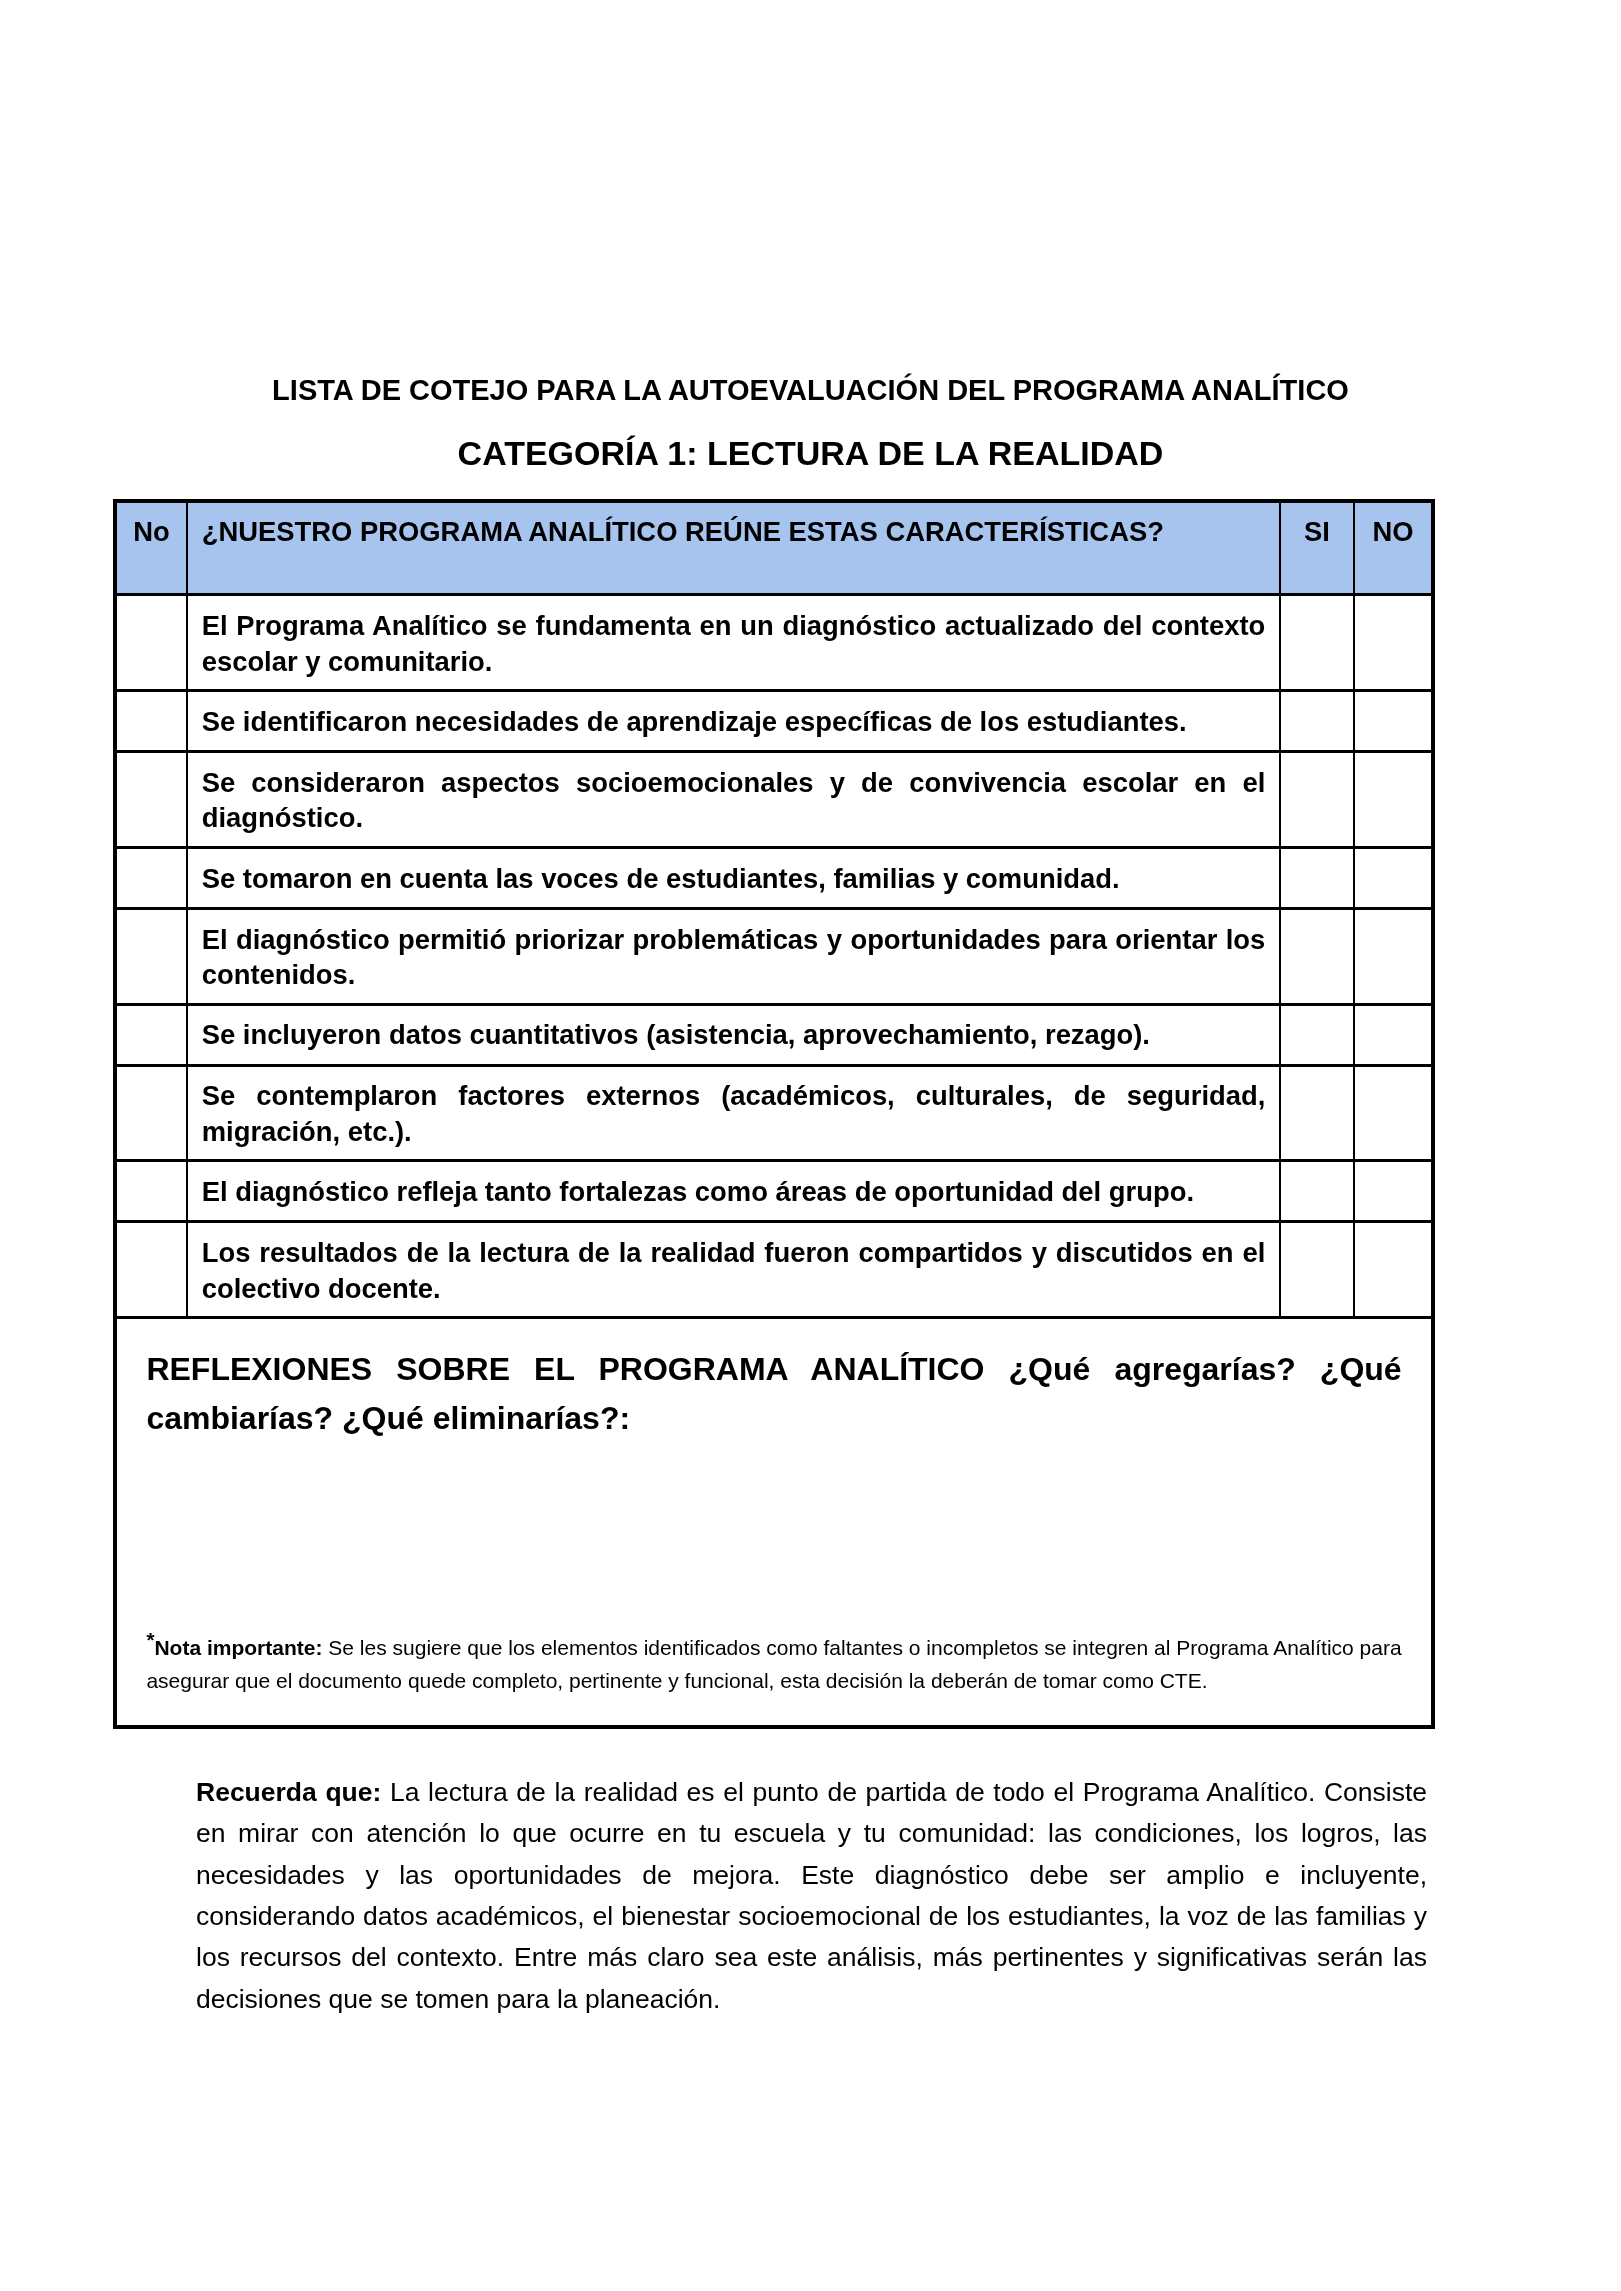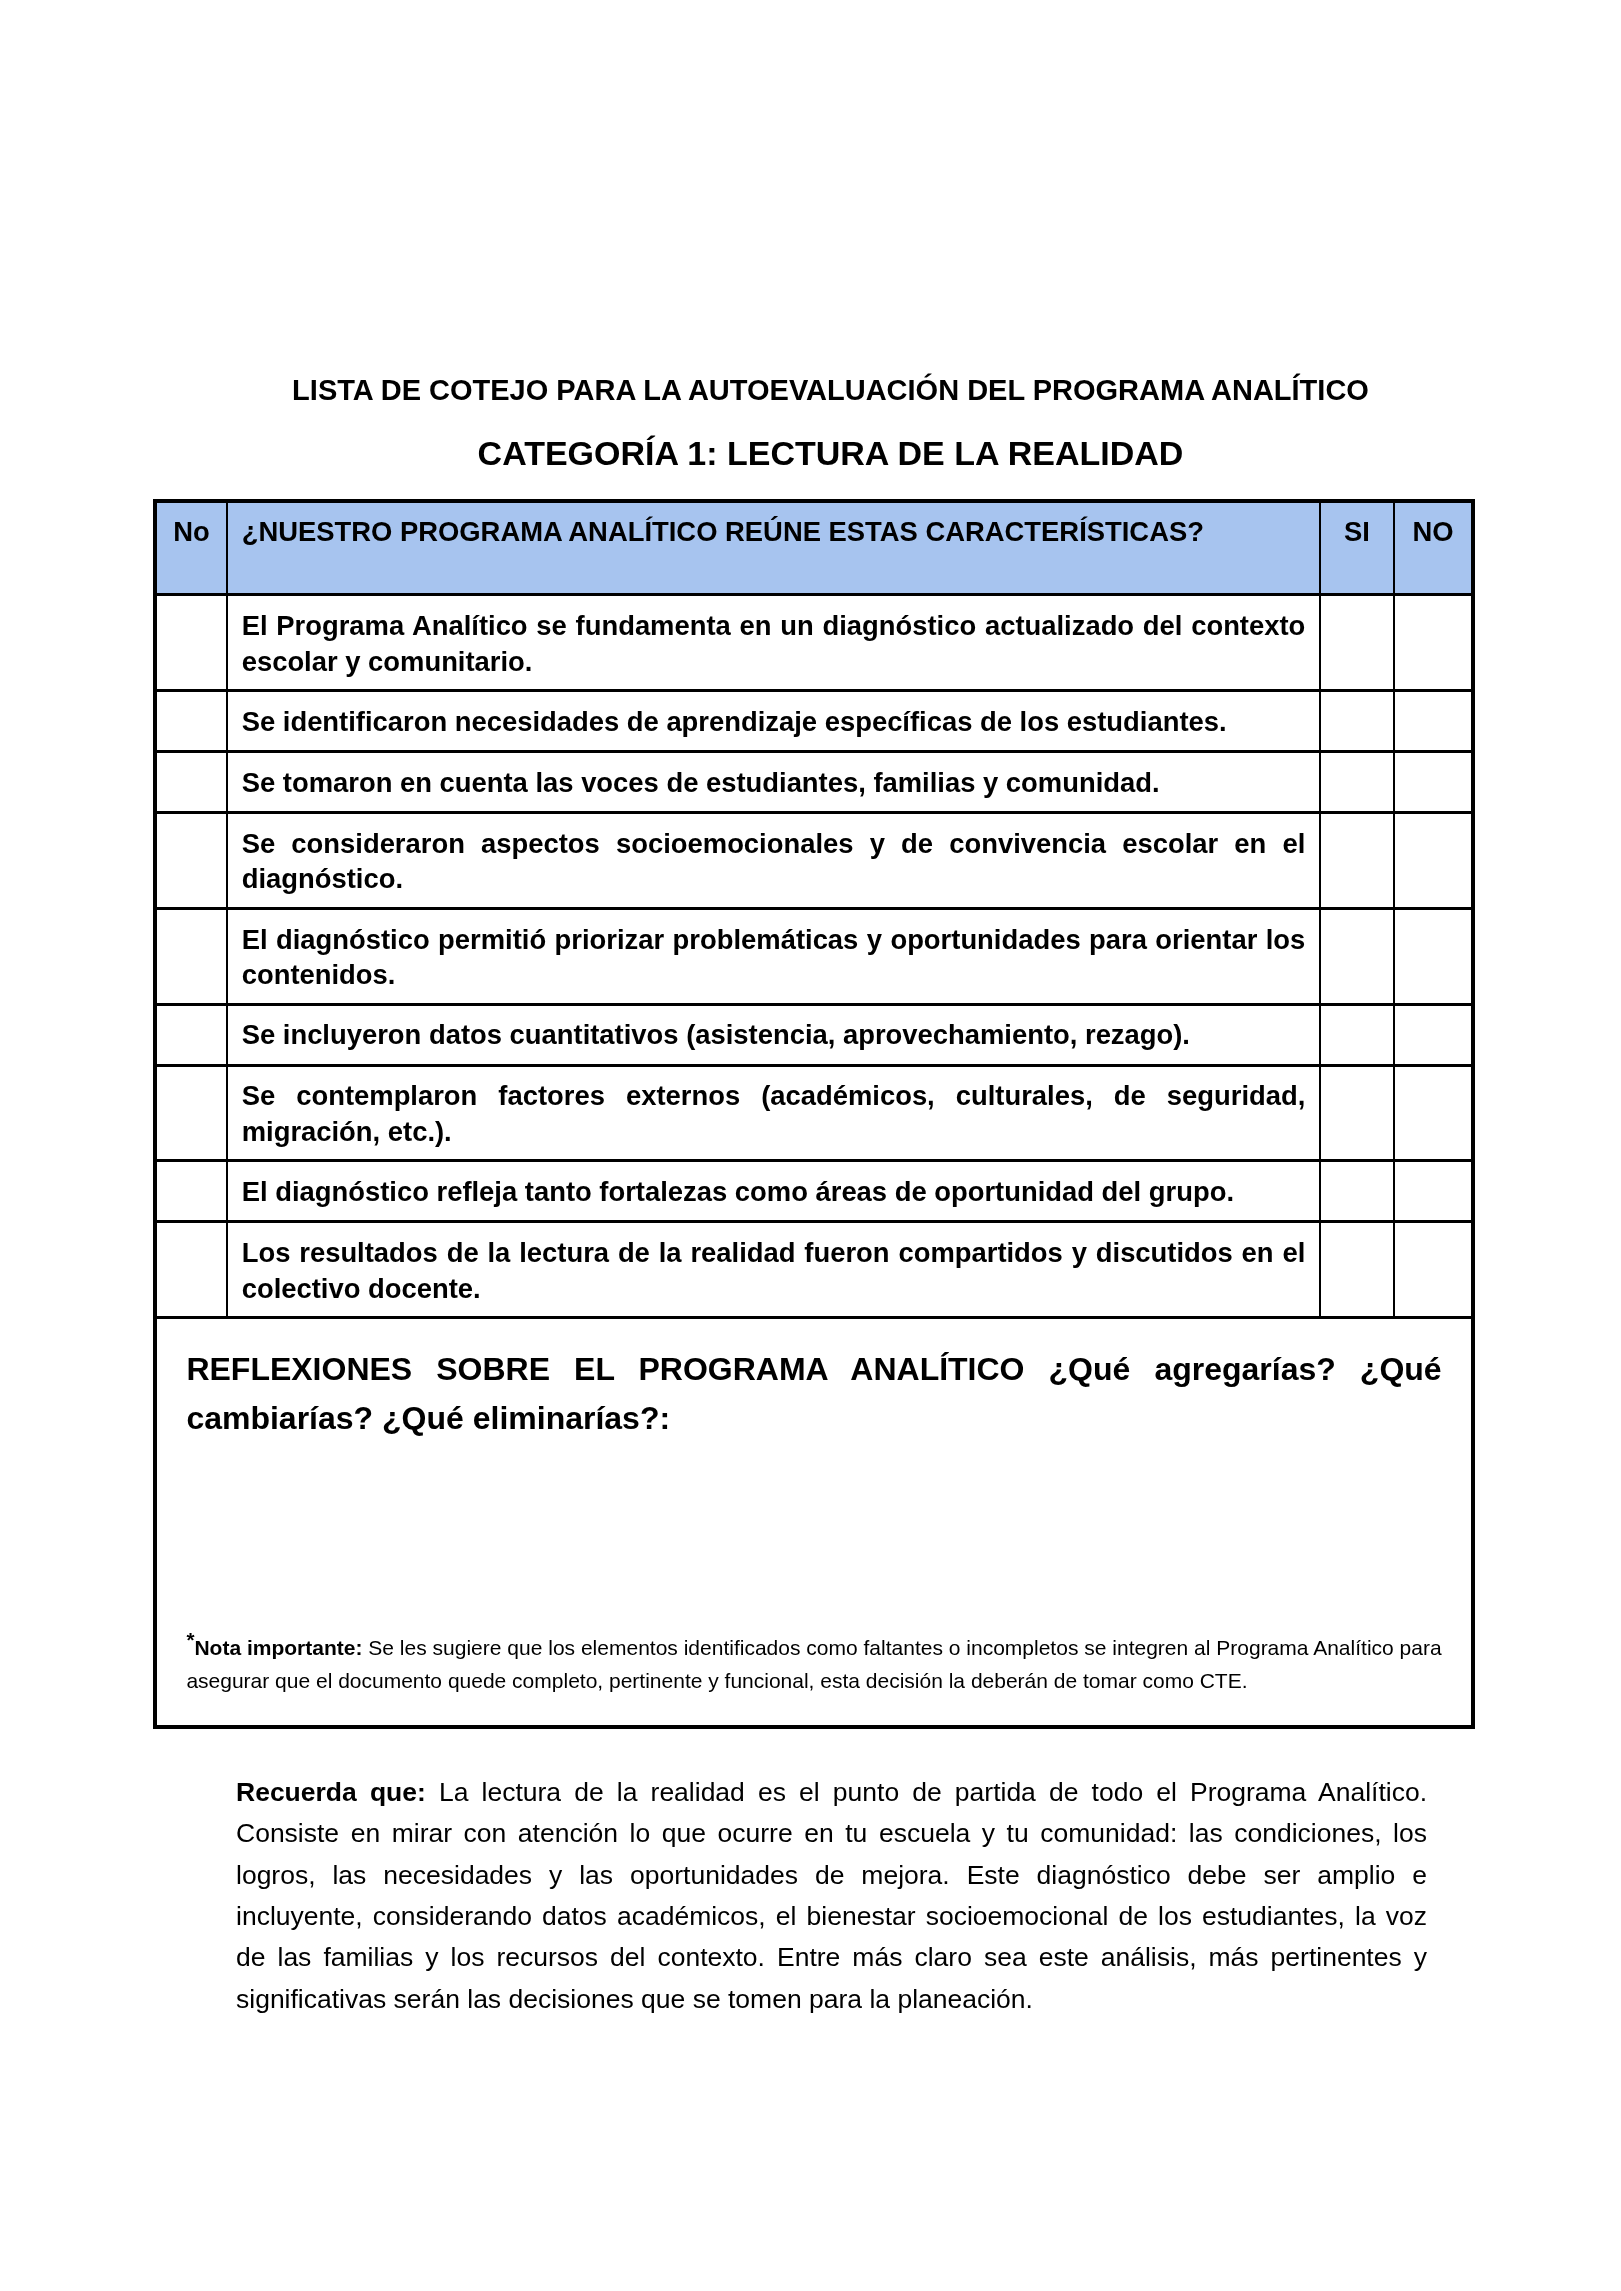--- a/index.html
+++ b/index.html
@@ -18,21 +18,20 @@
     height: 2292px;
     font-family: "Liberation Sans", sans-serif;
     color: var(--text-color);
     overflow: hidden;
   }
   .page {
     width: 1621px;
     height: 2292px;
     background: #ffffff;
     position: relative;
-    padding-left: 40px;
   }
   .doc-title {
     margin: 0;
     padding-top: 373px;
     text-align: center;
     font-size: 29px;
     font-weight: bold;
     line-height: 1.2;
   }
   .doc-subtitle {
@@ -144,27 +143,27 @@
     <td class="cell-answer"></td>
   </tr>
         <tr>
     <td class="cell-no"></td>
     <td class="cell-text">Se identificaron necesidades de aprendizaje específicas de los estudiantes.</td>
     <td class="cell-answer"></td>
     <td class="cell-answer"></td>
   </tr>
         <tr>
     <td class="cell-no"></td>
+    <td class="cell-text">Se consideraron aspectos socioemocionales y de convivencia escolar en el diagnóstico.</td>
+    <td class="cell-answer"></td>
+    <td class="cell-answer"></td>
+  </tr>
+        <tr>
+    <td class="cell-no"></td>
     <td class="cell-text">Se tomaron en cuenta las voces de estudiantes, familias y comunidad.</td>
-    <td class="cell-answer"></td>
-    <td class="cell-answer"></td>
-  </tr>
-        <tr>
-    <td class="cell-no"></td>
-    <td class="cell-text">Se consideraron aspectos socioemocionales y de convivencia escolar en el diagnóstico.</td>
     <td class="cell-answer"></td>
     <td class="cell-answer"></td>
   </tr>
         <tr>
     <td class="cell-no"></td>
     <td class="cell-text">El diagnóstico permitió priorizar problemáticas y oportunidades para orientar los contenidos.</td>
     <td class="cell-answer"></td>
     <td class="cell-answer"></td>
   </tr>
         <tr>

